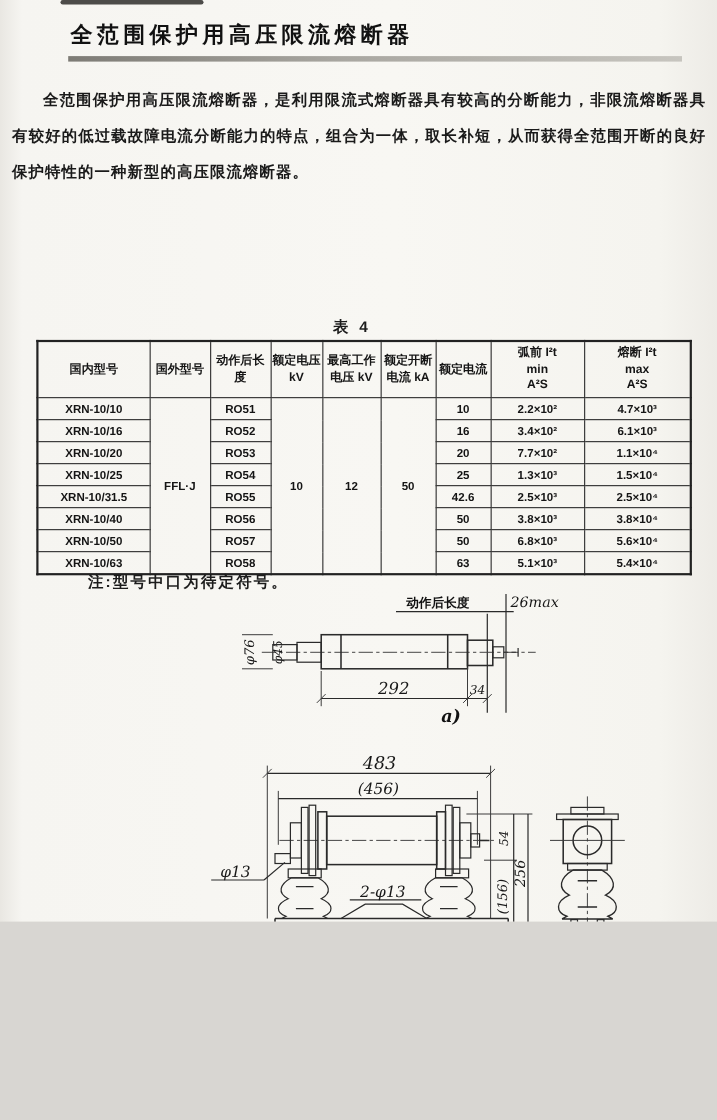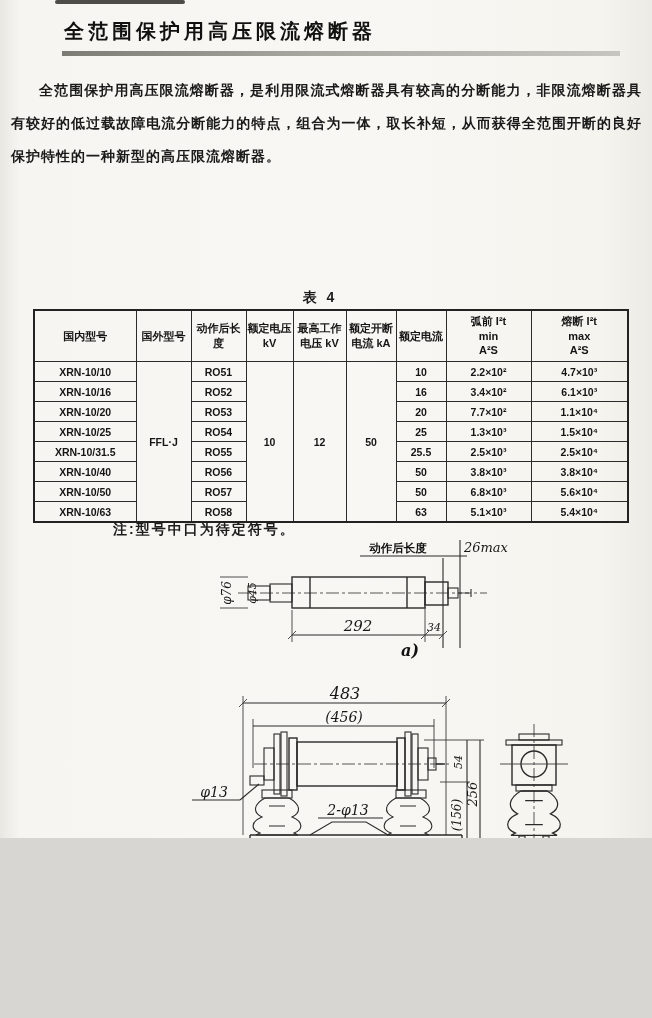--- a/index.html
+++ b/index.html
@@ -32,21 +32,21 @@
   }
   .tbl-wrap { position:absolute; left:33px; top:309px; width:594px; }
   table { border-collapse:collapse; width:594px; table-layout:fixed; }
   th, td {
     border:1px solid #2b2b2b; text-align:center; vertical-align:middle;
     padding:0 1px; overflow:hidden;
   }
   table { border:2px solid #222; }
   th { height:50px; font-size:11px; font-weight:bold; line-height:1.35; color:#151515; }
   td { height:19px; font-size:10.5px; font-weight:bold; color:#151515; }
-  .note { position:absolute; left:113px; top:521px; font-size:14px; letter-spacing:2px; font-weight:600; }
+  .note { position:absolute; left:80px; top:521px; font-size:14px; letter-spacing:2px; font-weight:600; }
   .fig-caption {
     position:absolute; left:222px; top:912px; font-size:13.5px; font-weight:bold; letter-spacing:2px;
   }
   svg text { user-select:none; }
   .ln  { stroke:#2a2a2a; stroke-width:1.4; fill:none; }
   .md  { stroke:#2a2a2a; stroke-width:1.1; fill:none; }
   .thin{ stroke:#3a3a3a; stroke-width:0.9; fill:none; }
   .cl  { stroke:#444; stroke-width:0.9; fill:none; stroke-dasharray:13 3 3 3; }
   .dash{ stroke:#333; stroke-width:1; fill:none; stroke-dasharray:4 3; }
   .dim-num { font-family:"DejaVu Serif", serif; font-style:italic; fill:#171717; }
@@ -138,21 +138,21 @@
       <tr>
         <td>XRN-10/25</td>
         <td>RO54</td>
         <td>25</td>
         <td>1.3×10³</td>
         <td>1.5×10⁴</td>
       </tr>
       <tr>
         <td>XRN-10/31.5</td>
         <td>RO55</td>
-        <td>25.5</td>
+        <td>42.6</td>
         <td>2.5×10³</td>
         <td>2.5×10⁴</td>
       </tr>
       <tr>
         <td>XRN-10/40</td>
         <td>RO56</td>
         <td>50</td>
         <td>3.8×10³</td>
         <td>3.8×10⁴</td>
       </tr>

